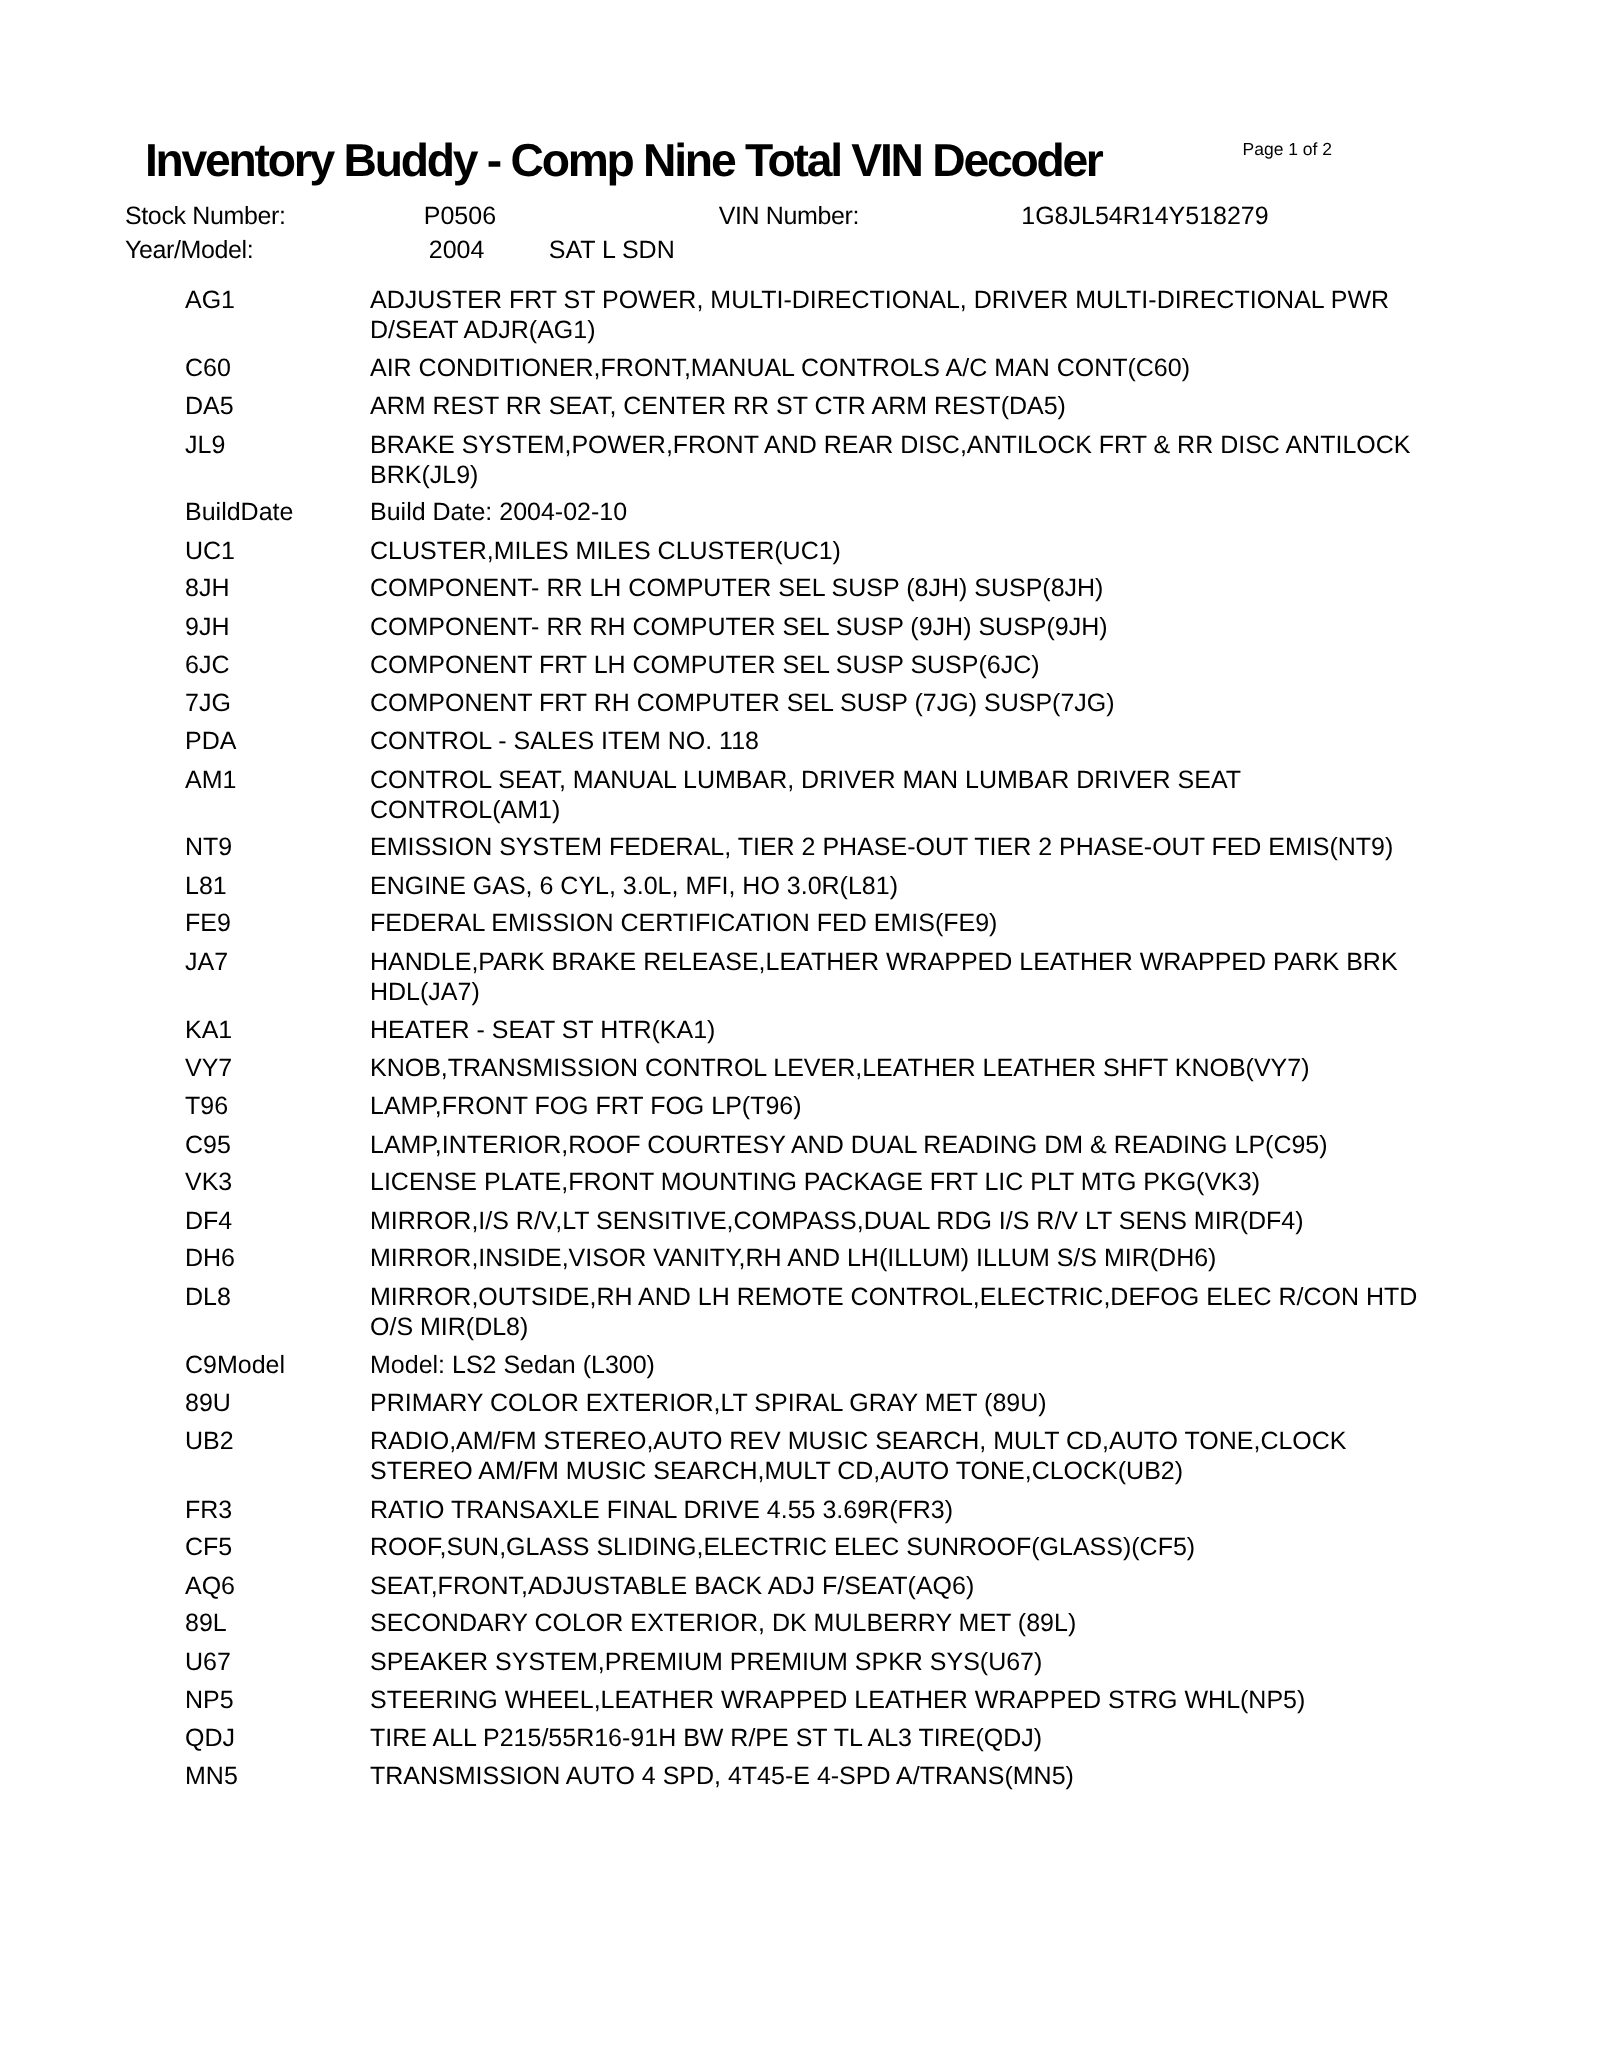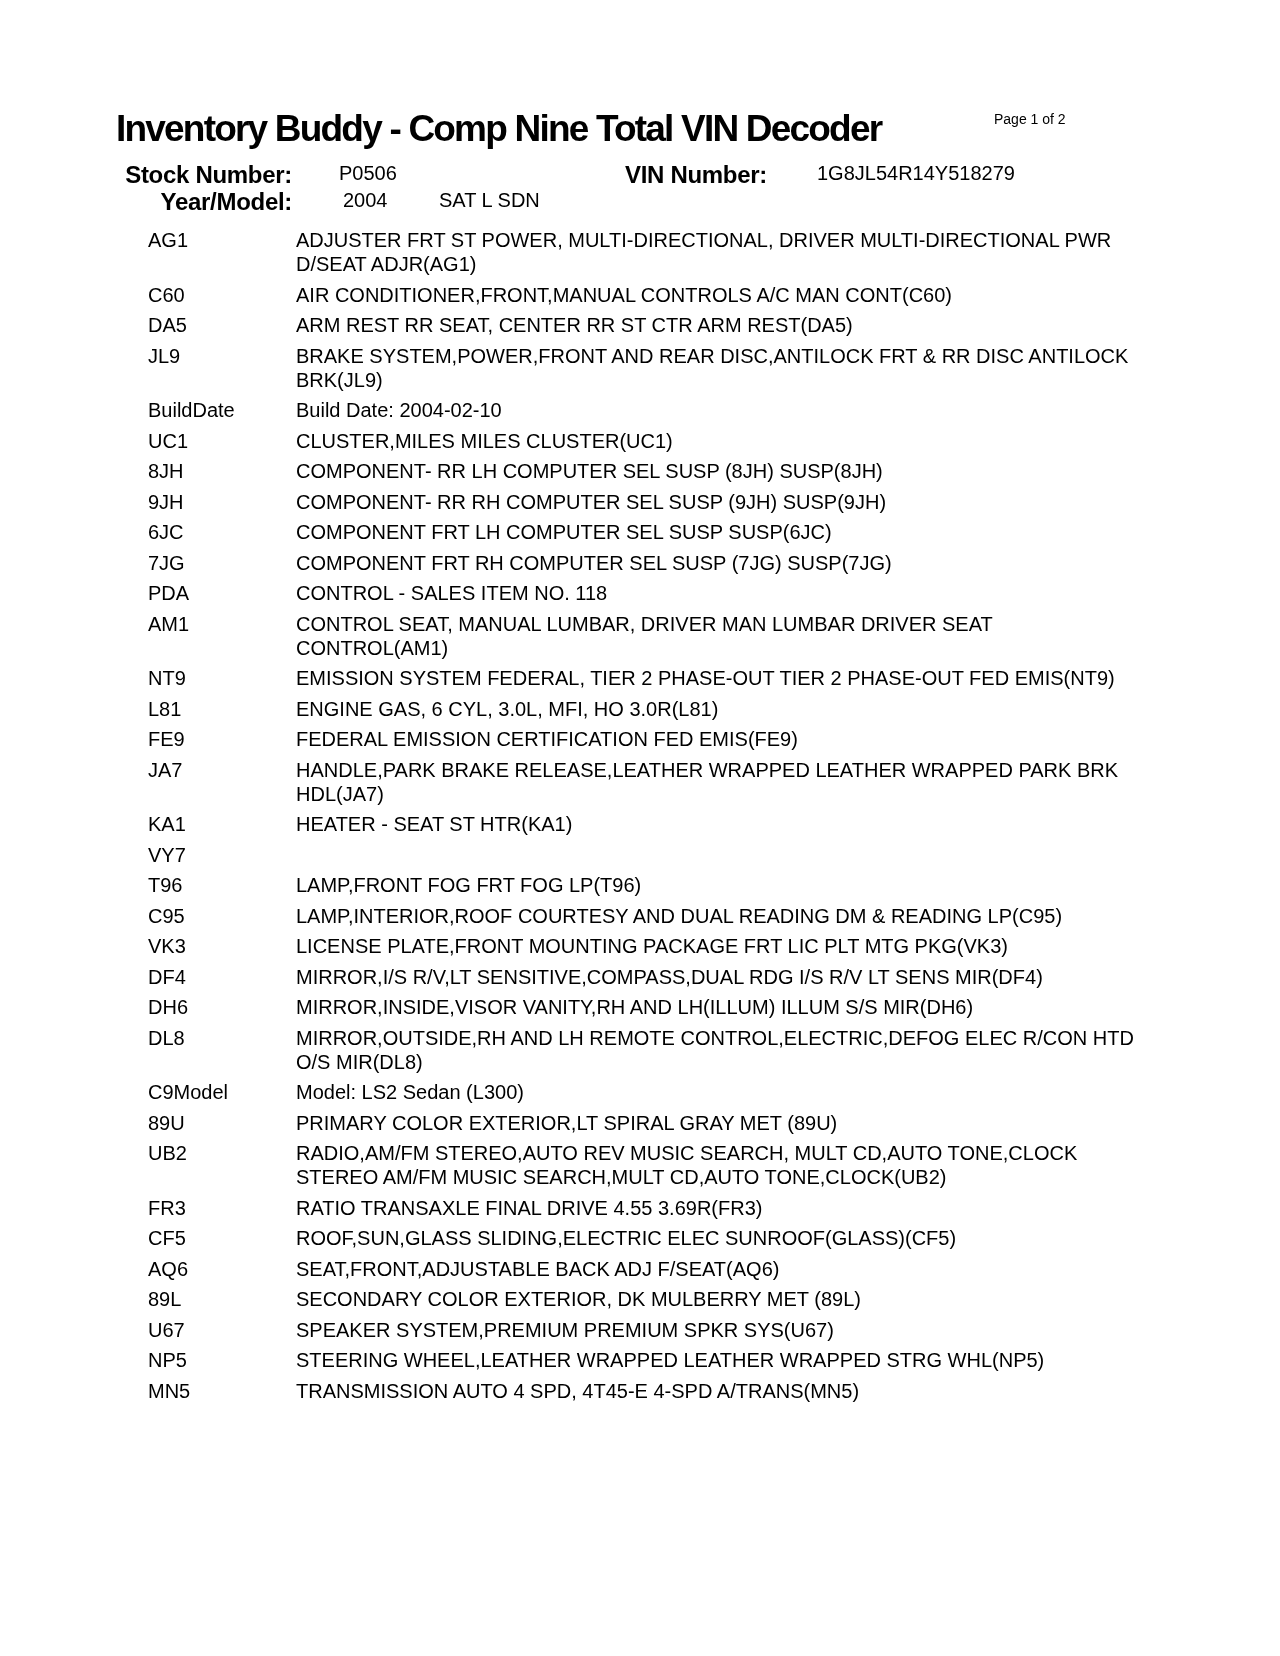--- a/index.html
+++ b/index.html
@@ -28,24 +28,24 @@
   .page-indicator {
     position: absolute;
     left: 994px;
     top: 111px;
     font-size: 14px;
     line-height: 1.2;
     white-space: nowrap;
   }
   .hlabel {
     position: absolute;
-    font-size: 24px;
-    font-weight: bold;
+    font-size: 20px;
+    font-weight: normal;
     letter-spacing: -0.3px;
-    text-align: right;
+    text-align: left;
     width: 192px;
     line-height: 1.2;
     white-space: nowrap;
   }
   .hvalue {
     position: absolute;
     font-size: 20px;
     line-height: 1.2;
     white-space: nowrap;
     margin-left: 36px;
@@ -176,20 +176,21 @@
     <div class="option-desc">HANDLE,PARK BRAKE RELEASE,LEATHER WRAPPED LEATHER WRAPPED PARK BRK HDL(JA7)</div>
   </div>
 
   <div class="option-row">
     <div class="option-code">KA1</div>
     <div class="option-desc">HEATER - SEAT ST HTR(KA1)</div>
   </div>
 
   <div class="option-row">
     <div class="option-code">VY7</div>
+    <div class="option-desc">KNOB,TRANSMISSION CONTROL LEVER,LEATHER LEATHER SHFT KNOB(VY7)</div>
   </div>
 
   <div class="option-row">
     <div class="option-code">T96</div>
     <div class="option-desc">LAMP,FRONT FOG FRT FOG LP(T96)</div>
   </div>
 
   <div class="option-row">
     <div class="option-code">C95</div>
     <div class="option-desc">LAMP,INTERIOR,ROOF COURTESY AND DUAL READING DM &amp; READING LP(C95)</div>
@@ -253,18 +254,22 @@
   <div class="option-row">
     <div class="option-code">U67</div>
     <div class="option-desc">SPEAKER SYSTEM,PREMIUM PREMIUM SPKR SYS(U67)</div>
   </div>
 
   <div class="option-row">
     <div class="option-code">NP5</div>
     <div class="option-desc">STEERING WHEEL,LEATHER WRAPPED LEATHER WRAPPED STRG WHL(NP5)</div>
   </div>
 
+  <div class="option-row">
+    <div class="option-code">QDJ</div>
+    <div class="option-desc">TIRE ALL P215/55R16-91H BW R/PE ST TL AL3 TIRE(QDJ)</div>
+  </div>
 
   <div class="option-row">
     <div class="option-code">MN5</div>
     <div class="option-desc">TRANSMISSION AUTO 4 SPD, 4T45-E 4-SPD A/TRANS(MN5)</div>
   </div>
 </div>
 
 </body></html>

